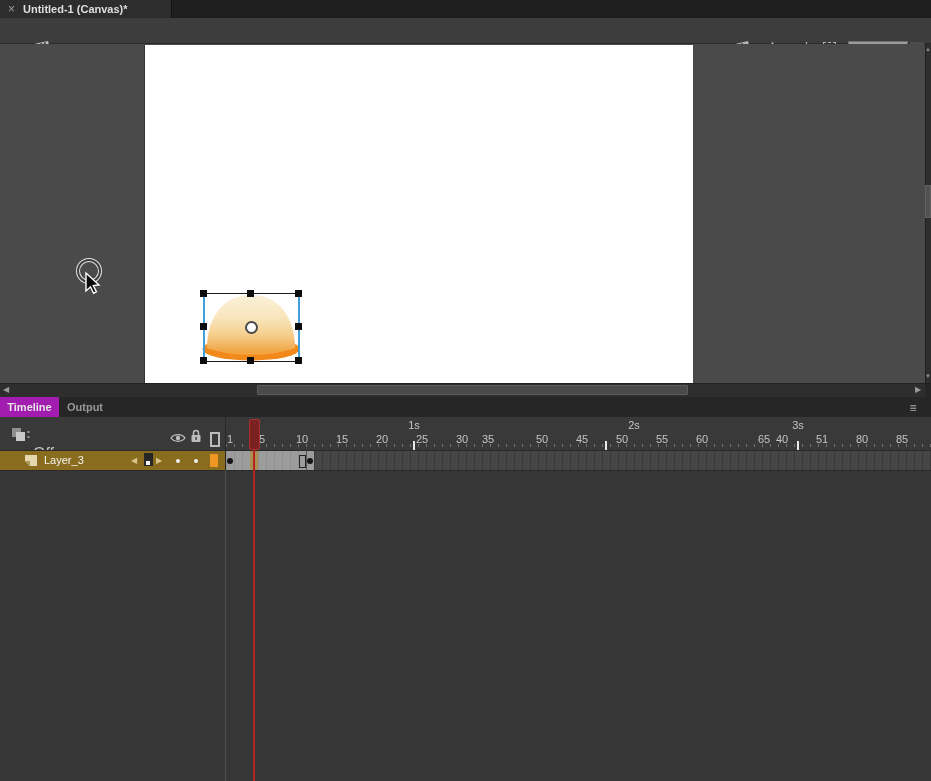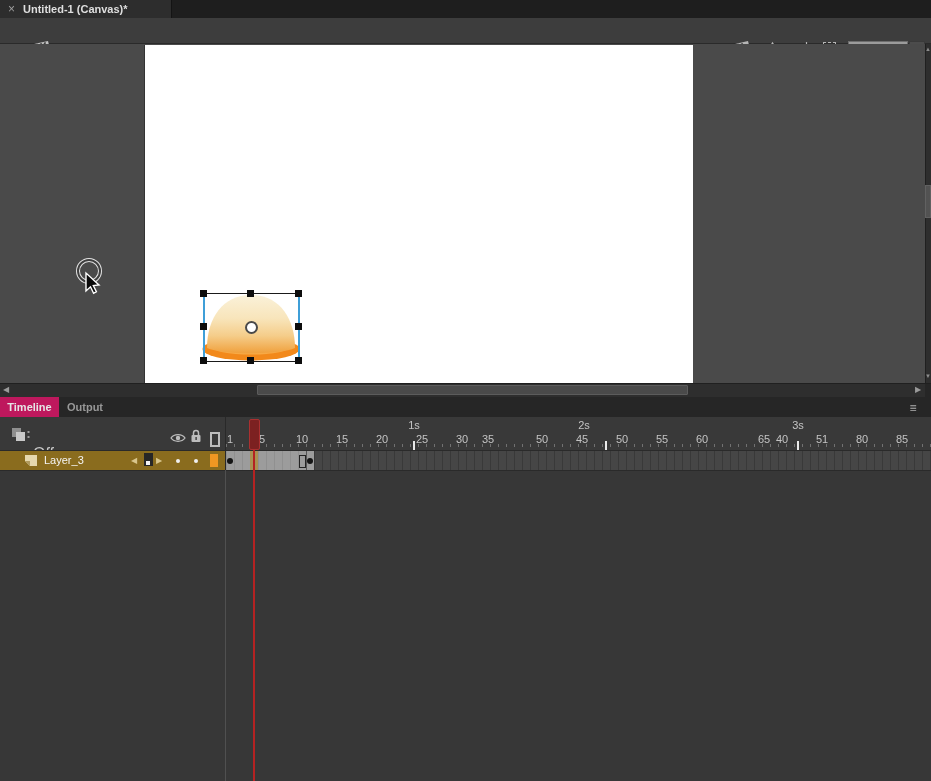--- a/index.html
+++ b/index.html
@@ -39,21 +39,21 @@
 
   
   .hscroll{left:0;top:383px;width:931px;height:14px;background:#2e2e2e;border-top:1px solid #202020;box-sizing:border-box;}
   .hthumb{left:257px;top:385px;width:431px;height:10px;background:#4a4a4a;border:1px solid #5c5c5c;box-sizing:border-box;border-radius:1px;}
   .hArrow{top:383px;height:14px;line-height:14px;color:#9a9a9a;font-size:8px;}
   .hcorner{left:925px;top:384px;width:6px;height:13px;background:#262626;}
 
   
   .tl-tabbar{left:0;top:397px;width:931px;height:20px;background:#262626;}
   .tl-tab{top:397px;height:20px;line-height:20px;text-align:center;font-size:11px;font-weight:bold;}
-  .tab-active{left:0;width:59px;background:#be185d;color:#e5e5e5;}
+  .tab-active{left:0;width:59px;background:#a21caf;color:#e5e5e5;}
   .tab-idle{left:59px;width:52px;color:#989898;}
   .panel-menu{left:905px;top:402px;width:16px;height:12px;color:#b0b0b0;font-size:12px;line-height:12px;text-align:center;}
 
   .tl-header{left:0;top:417px;width:931px;height:34px;background:#393939;}
   .off-label{left:33px;top:444px;width:30px;height:20px;line-height:20px;color:#c6c6c6;font-size:16px;}
   .outline-hdr{left:210px;top:432px;width:6px;height:11px;border:2px solid #bdbdbd;}
 
   .frame-num{position:absolute;top:433px;color:#c4c4c4;font-size:11px;transform:translateX(-50%);}
   .time-label{position:absolute;top:419px;color:#c4c4c4;font-size:11px;transform:translateX(-50%);}
   .tick-strip{left:226px;top:444px;width:705px;height:3px;
@@ -242,21 +242,21 @@
       <span class="frame-num" style="left: 622px;">50</span>
       <span class="frame-num" style="left: 662px;">55</span>
       <span class="frame-num" style="left: 702px;">60</span>
       <span class="frame-num" style="left: 764px;">65</span>
       <span class="frame-num" style="left: 782px;">40</span>
       <span class="frame-num" style="left: 822px;">51</span>
       <span class="frame-num" style="left: 862px;">80</span>
       <span class="frame-num" style="left: 902px;">85</span>
       <span class="time-label" style="left: 414px;">1s</span>
       <span class="sec-tick" style="left: 413px;"></span>
-      <span class="time-label" style="left: 584px;">2s</span>
+      <span class="time-label" style="left: 634px;">2s</span>
       <span class="sec-tick" style="left: 605px;"></span>
       <span class="time-label" style="left: 798px;">3s</span>
       <span class="sec-tick" style="left: 797px;"></span>
     </div>
   <div class="abs playhead-marker" id="ph-marker" style="left: 249px;"></div>
 
   <div class="abs row-line" style="top:450px;"></div>
   <div class="abs layer-left"></div>
   <span class="abs" style="left:24px;top:454px;">
     <svg width="15" height="13" viewBox="0 0 15 13">

